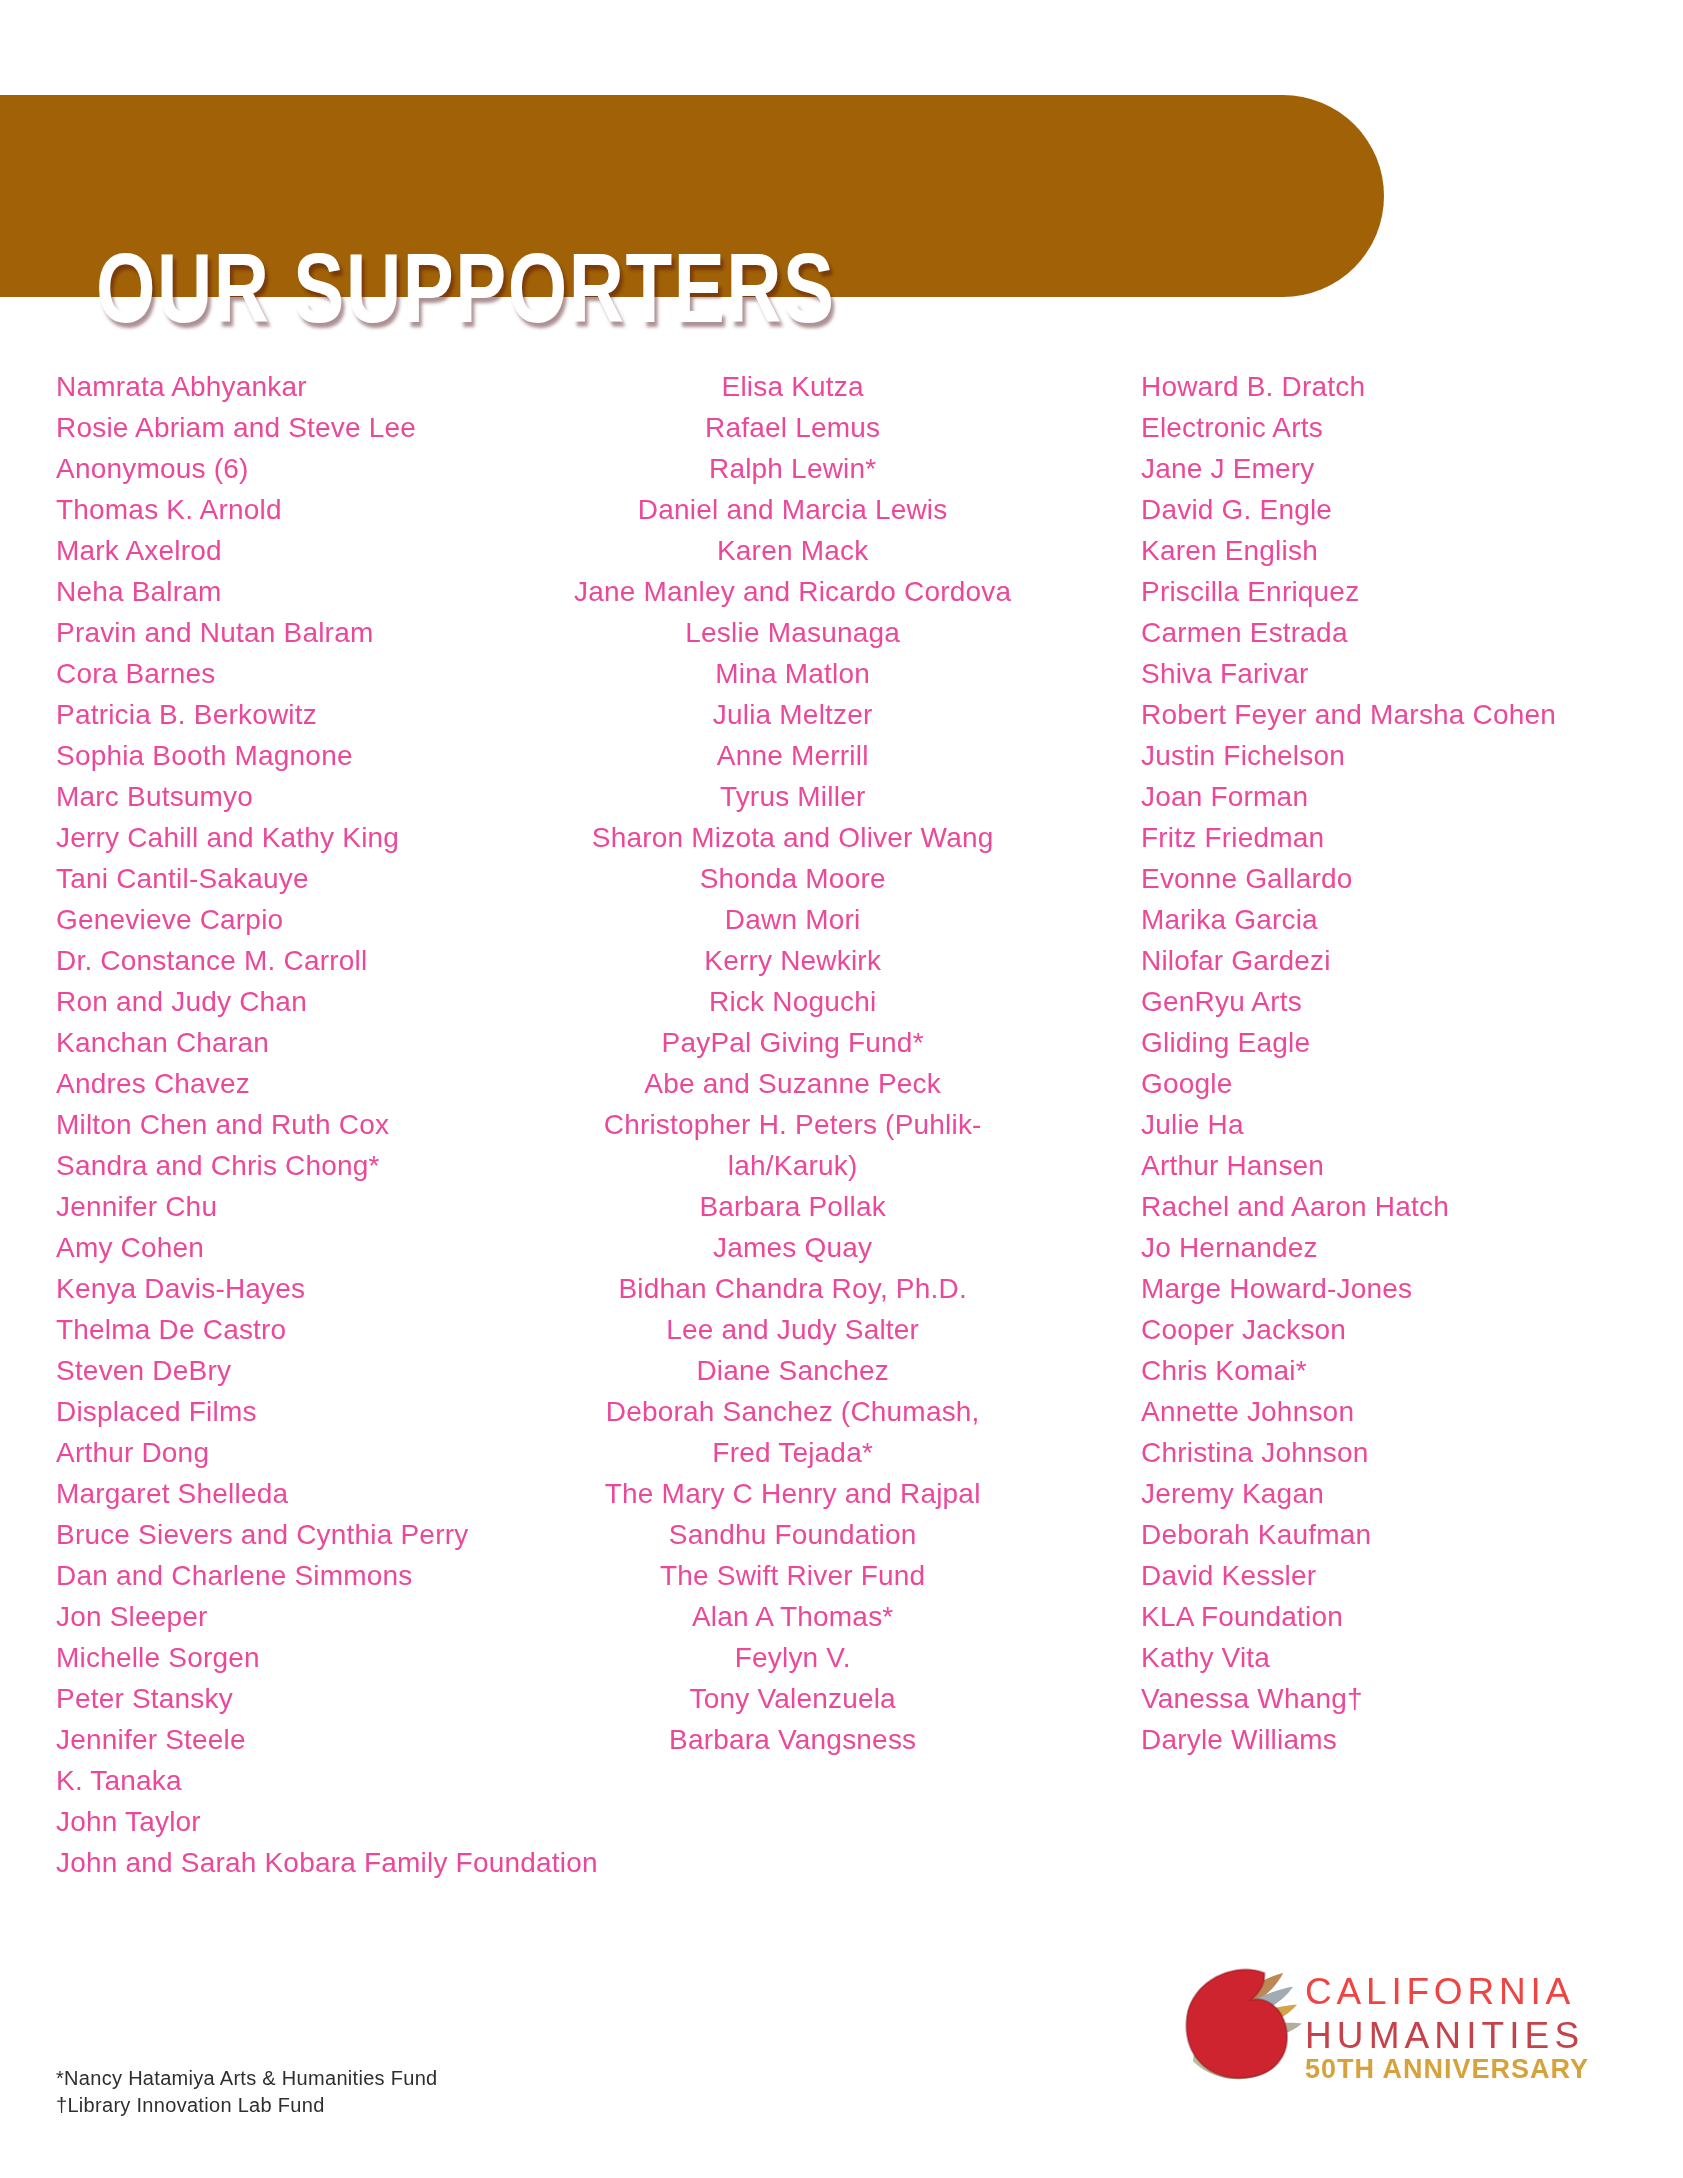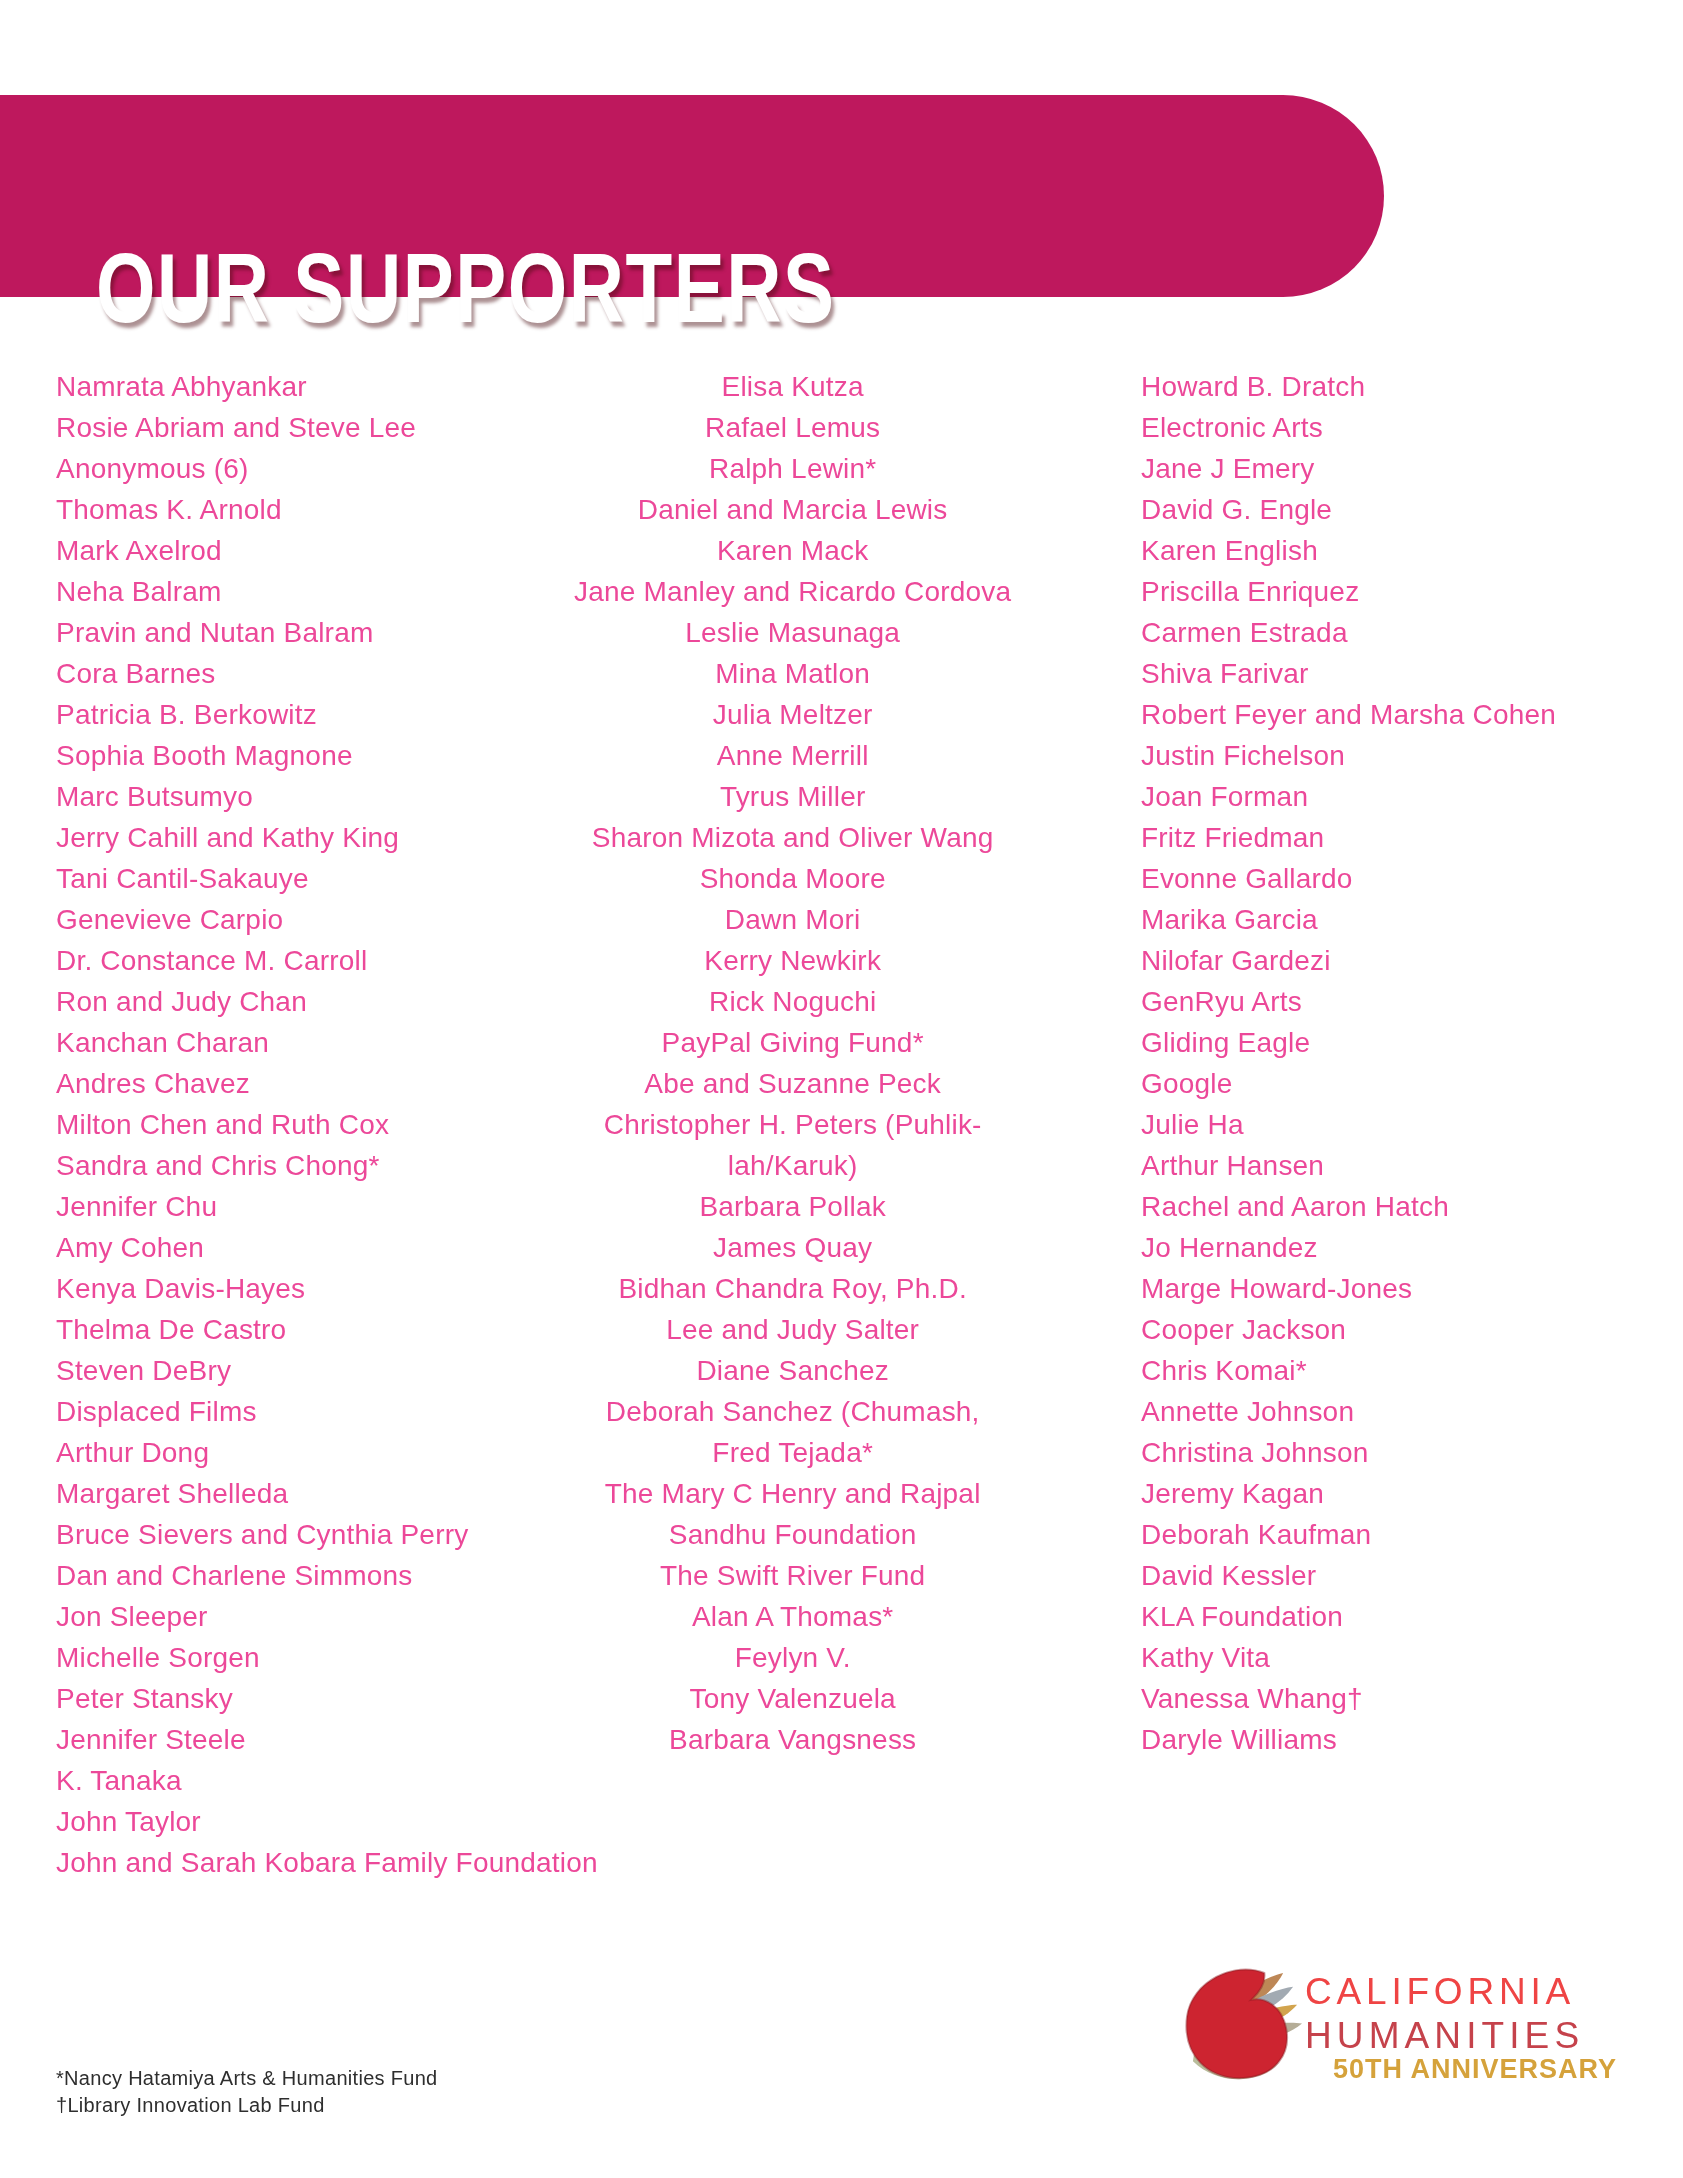--- a/index.html
+++ b/index.html
@@ -2,21 +2,21 @@
 <html><head>
 <meta charset="utf-8">
 <style>
   html,body{margin:0;padding:0;}
   body{
     width:1683px;height:2178px;position:relative;background:#ffffff;
     font-family:"Liberation Sans", sans-serif;overflow:hidden;
   }
   .banner{
     position:absolute;left:0;top:95px;width:1384px;height:202px;
-    background:#be185d;border-radius:0 101px 101px 0;
+    background:#a16207;border-radius:0 101px 101px 0;
   }
   .banner-title{
     position:absolute;left:96px;top:144px;display:inline-block;
     font-size:98px;line-height:1;font-weight:bold;color:#ffffff;
     letter-spacing:2px;white-space:nowrap;
     transform:scaleX(0.78);transform-origin:left top;
     text-shadow:4px 5px 4px rgba(70,10,15,0.45);
   }
   .col{
     position:absolute;top:366px;font-size:28px;line-height:41px;
@@ -26,21 +26,21 @@
   .col2{left:574px;text-align:center;}
   .col3{left:1141px;}
   .footnotes{
     position:absolute;left:56px;top:2065px;font-size:20px;font-weight:normal;
     line-height:27px;color:#2e2e2e;letter-spacing:0.3px;white-space:nowrap;
   }
   .logo-mark{position:absolute;left:1180px;top:1965px;}
   .logo-text{position:absolute;white-space:nowrap;}
   .logo-line1{left:1305px;top:1971px;font-size:37px;letter-spacing:4.8px;color:#ef4444;}
   .logo-line2{left:1305px;top:2015px;font-size:37px;letter-spacing:5.1px;color:#c5424b;}
-  .logo-line3{left:1305px;top:2054px;font-size:27px;font-weight:bold;letter-spacing:1px;color:#d5a23b;margin-left:28px;}
+  .logo-line3{left:1305px;top:2054px;font-size:27px;font-weight:bold;letter-spacing:1px;color:#d5a23b;}
 </style>
 </head>
 <body>
 
 <div class="page">
 
   <div class="banner">
     <span class="banner-title">OUR SUPPORTERS</span>
   </div>
 

